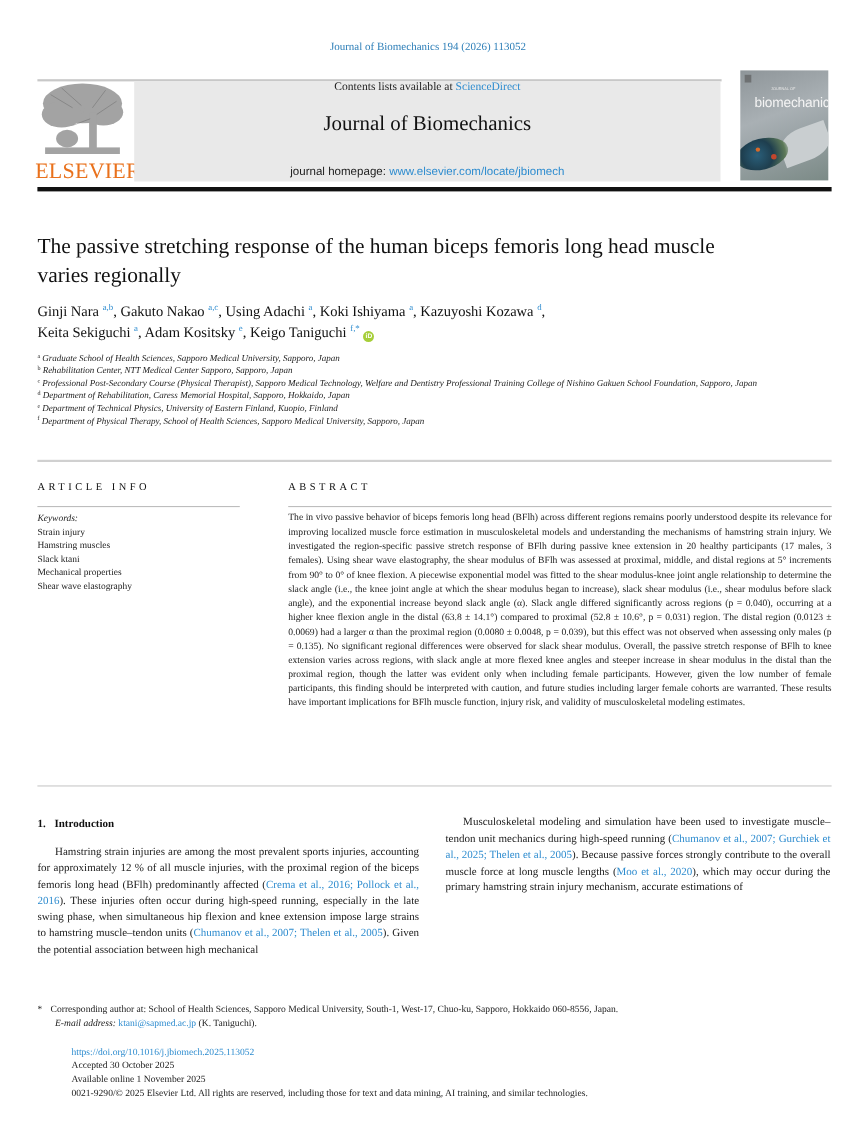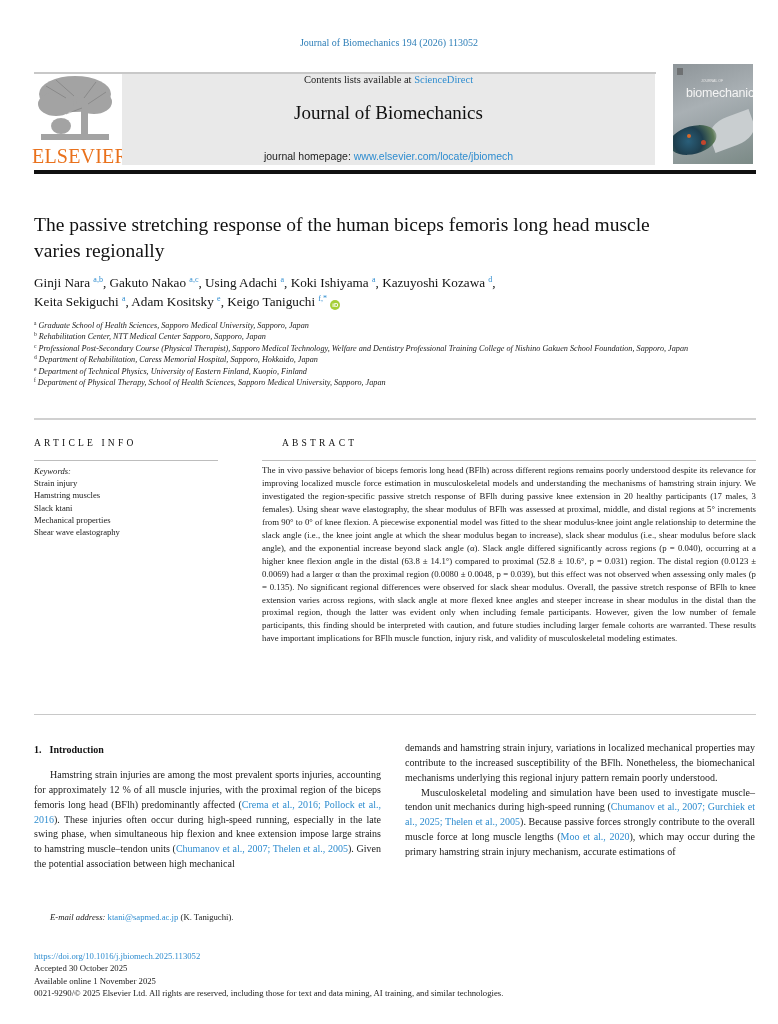--- a/index.html
+++ b/index.html
@@ -44,21 +44,21 @@
   .orcid-icon { display: inline-block; width: 10px; height: 10px; border-radius: 50%; background: #a6ce39; color: #fff;
                 font-family: "Liberation Sans", sans-serif; font-size: 6px; line-height: 10px; text-align: center; vertical-align: -1px; font-weight: bold; }
 
   .affiliations { position: absolute; top: 320px; left: 34px; width: 700px; font-size: 8.2px; line-height: 11.4px; font-style: italic; color: #222; }
   .affiliations sup { font-style: normal; font-size: 5.5px; vertical-align: 3px; line-height: 0; margin-right: 2px; }
 
   .mid-rule { position: absolute; top: 418px; left: 34px; width: 722px; height: 2px; background: #d0d0d0; }
 
   .section-label { position: absolute; top: 438px; font-size: 9.5px; letter-spacing: 3.2px; color: #111; }
   .label-info { left: 34px; }
-  .label-abstract { left: 262px; margin-left: 20px; }
+  .label-abstract { left: 262px; }
   .info-rule { position: absolute; top: 460px; left: 34px; width: 184px; height: 1px; background: #bdbdbd; }
   .abstract-rule { position: absolute; top: 460px; left: 262px; width: 494px; height: 1px; background: #bdbdbd; }
 
   .keywords { position: absolute; top: 465px; left: 34px; width: 184px; font-size: 8.6px; line-height: 12.2px; color: #1a1a1a; }
   .keywords .kw-head { font-style: italic; }
 
   .abstract-text { position: absolute; top: 464px; left: 262px; width: 494px; font-size: 8.75px; line-height: 12.95px;
                    text-align: justify; hyphens: auto; color: #1a1a1a; }
 
   .bottom-rule { position: absolute; top: 714px; left: 34px; width: 722px; height: 1px; background: #c8c8c8; }
@@ -68,21 +68,21 @@
   .col-left { position: absolute; top: 768px; left: 34px; width: 347px; font-size: 10px; line-height: 14.85px; text-align: justify; color: #1a1a1a; }
   .col-right { position: absolute; top: 741px; left: 405px; width: 350px; font-size: 10px; line-height: 14.85px; text-align: justify; color: #1a1a1a; }
   .indent { text-indent: 16px; }
   p { margin: 0; }
   .footnote { position: absolute; top: 911px; left: 34px; width: 720px; font-size: 8.7px; line-height: 13.4px; color: #1a1a1a; }
   .footnote .fn-mark { display: inline-block; width: 12px; }
   .footnote .email-label { font-style: italic; }
   .footnote .fn-indent { padding-left: 16px; }
 
   .pubinfo { position: absolute; top: 950px; left: 34px; width: 720px; font-size: 8.7px; line-height: 12.4px; color: #1a1a1a; }
-  .pubinfo div { white-space: nowrap; }
+  .pubinfo div { white-space: nowrap; margin-left: 31px; }
 </style>
 </head>
 <body>
 
 <div class="running-head">Journal of Biomechanics 194 (2026) 113052</div>
 
 <div class="masthead-rule"></div>
 <div class="elsevier-logo">
   <svg class="elsevier-tree" viewBox="0 0 78 70">
     <g fill="#9a9a9a" opacity="0.9">
@@ -159,25 +159,25 @@
 
 <div class="intro-heading">
   <span class="num">1.</span><span>Introduction</span>
 </div>
 
 <div class="col-left" lang="en">
   <p class="indent"><span>Hamstring strain injuries are among the most prevalent sports injuries, accounting for approximately 12&nbsp;% of all muscle injuries, with the proximal region of the biceps femoris long head (BFlh) predominantly affected (</span><a class="link">Crema et al., 2016; Pollock et al., 2016</a><span>). These injuries often occur during high-speed running, especially in the late swing phase, when simultaneous hip flexion and knee extension impose large strains to hamstring muscle–tendon units (</span><a class="link">Chumanov et al., 2007; Thelen et al., 2005</a><span>). Given the potential association between high mechanical</span></p>
 </div>
 
 <div class="col-right" lang="en">
-  <p>demands and hamstring strain injury, variations in localized mechanical properties may contribute to the increased susceptibility of the BFlh. Nonetheless, the biomechanical mechanisms underlying this regional injury pattern remain poorly understood.</p>
   <p class="indent"><span>Musculoskeletal modeling and simulation have been used to investigate muscle–tendon unit mechanics during high-speed running (</span><a class="link">Chumanov et al., 2007; Gurchiek et al., 2025; Thelen et al., 2005</a><span>). Because passive forces strongly contribute to the overall muscle force at long muscle lengths (</span><a class="link">Moo et al., 2020</a><span>), which may occur during the primary hamstring strain injury mechanism, accurate estimations of</span></p>
 </div>
 
 <div class="footnote">
+  <div><span class="fn-mark">*</span><span>Corresponding author at: School of Health Sciences, Sapporo Medical University, South-1, West-17, Chuo-ku, Sapporo, Hokkaido 060-8556, Japan.</span></div>
   <div class="fn-indent"><span class="email-label">E-mail address:</span> <a class="link">ktani@sapmed.ac.jp</a><span> (K. Taniguchi).</span></div>
 </div>
 
 <div class="pubinfo">
   <div><a class="link">https://doi.org/10.1016/j.jbiomech.2025.113052</a></div>
   <div>Accepted 30 October 2025</div>
   <div>Available online 1 November 2025</div>
   <div>0021-9290/© 2025 Elsevier Ltd. All rights are reserved, including those for text and data mining, AI training, and similar technologies.</div>
 </div>
 

